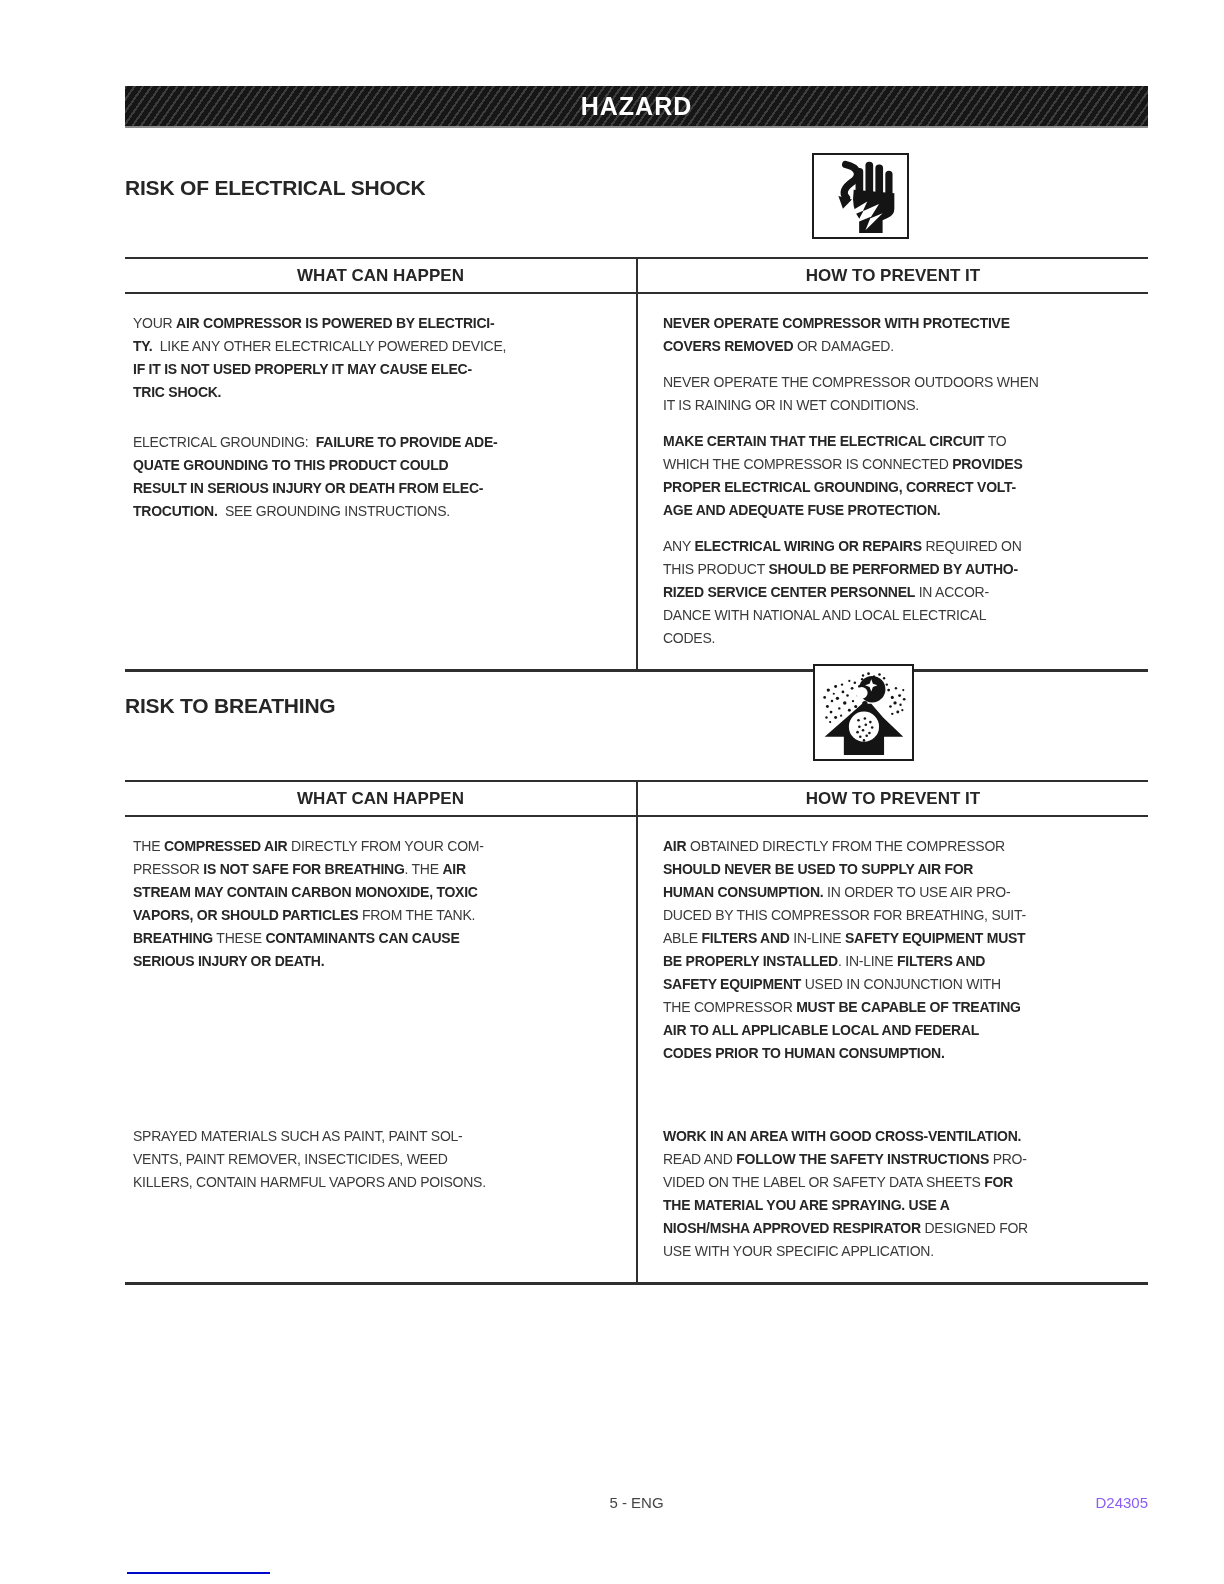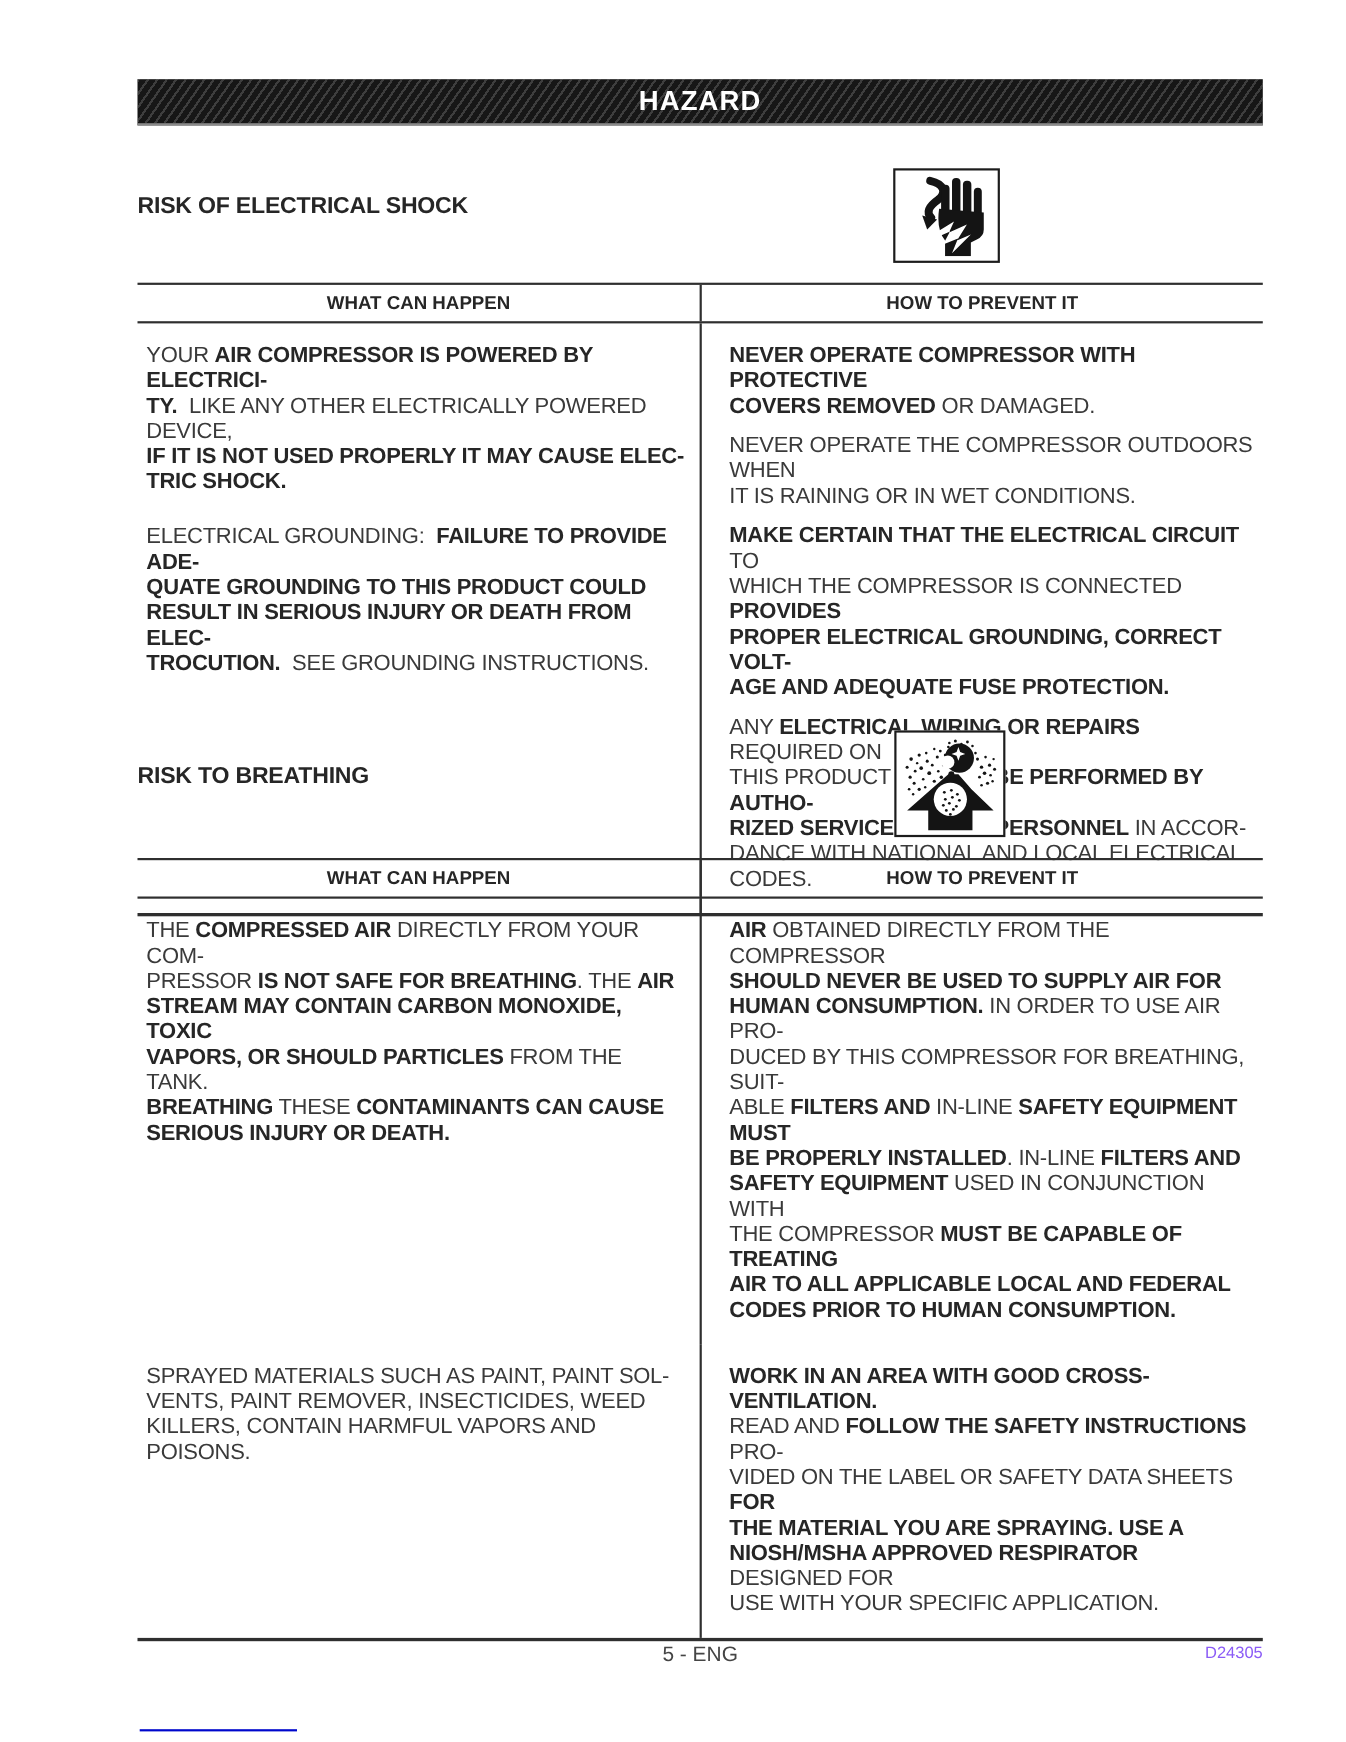--- a/index.html
+++ b/index.html
@@ -1,20 +1,20 @@
 <!DOCTYPE html>
 <html><head>
 <meta charset="utf-8">
 <style>
   html,body{margin:0;padding:0;background:#fff;}
   .page{position:relative;width:1224px;height:1584px;background:#fff;overflow:hidden;
         font-family:"Liberation Sans",sans-serif;color:#2b2b2b;}
 
   
-  .banner{position:absolute;left:125px;top:72px;width:1023px;height:40px;
+  .banner{position:absolute;left:125px;top:86px;width:1023px;height:40px;
           background:#161616;
           background-image:repeating-linear-gradient(125deg, rgba(110,110,110,.45) 0 2px, rgba(0,0,0,0) 2px 7px);
           display:flex;align-items:center;justify-content:center;
           border-bottom:2px solid #8a8a8a;}
   .banner span{color:#ffffff;font-weight:bold;font-size:25px;letter-spacing:1px;}
 
   
   .sec-title{position:absolute;left:125px;width:790px;text-align:left;
              font-weight:bold;font-size:21px;letter-spacing:-0.2px;color:#262626;}
   #title1{top:176px;}
@@ -29,33 +29,33 @@
   
   .hztable{position:absolute;left:125px;width:1023px;border-bottom:3px solid #2f2f2f;}
   #table1{top:257px;}
   #table2{top:780px;}
   .thead{display:grid;grid-template-columns:513px 510px;
          border-top:2px solid #2f2f2f;border-bottom:2px solid #2f2f2f;}
   .th{text-align:center;font-weight:bold;font-size:17px;line-height:19px;
       padding:7px 0;color:#262626;}
   .th-left{border-right:2px solid #2f2f2f;}
   .trow{display:grid;grid-template-columns:513px 510px;}
-  .cell{font-size:20px;line-height:23px;letter-spacing:-0.25px;color:#3a3a3a;}
+  .cell{font-size:14px;line-height:23px;letter-spacing:-0.25px;color:#3a3a3a;}
   .cell b{color:#262626;}
   .cell-left{border-right:2px solid #2f2f2f;padding:18px 12px 6px 8px;}
   .cell-right{padding:18px 8px 6px 25px;}
   .cell p{margin:0 0 13px 0;}
   #table1 .cell-left p{margin-bottom:27px;}
   #table1 .trow{min-height:328px;}
   #table2 .trow-1{min-height:290px;}
   #table2 .trow-2{min-height:148px;}
 
   
   .footer-page{position:absolute;left:125px;top:1494px;width:1023px;text-align:center;
-               font-size:19px;color:#454545;}
+               font-size:15px;color:#454545;}
   .footer-doc{position:absolute;top:1494px;right:76px;font-size:15px;color:#8b5cf6;}
   .blue-line{position:absolute;left:127px;top:1572px;width:143px;height:2px;background:#0008cc;}
 </style>
 </head>
 <body>
 
 <div class="page">
 
   <div class="banner">
     <span>HAZARD</span>

